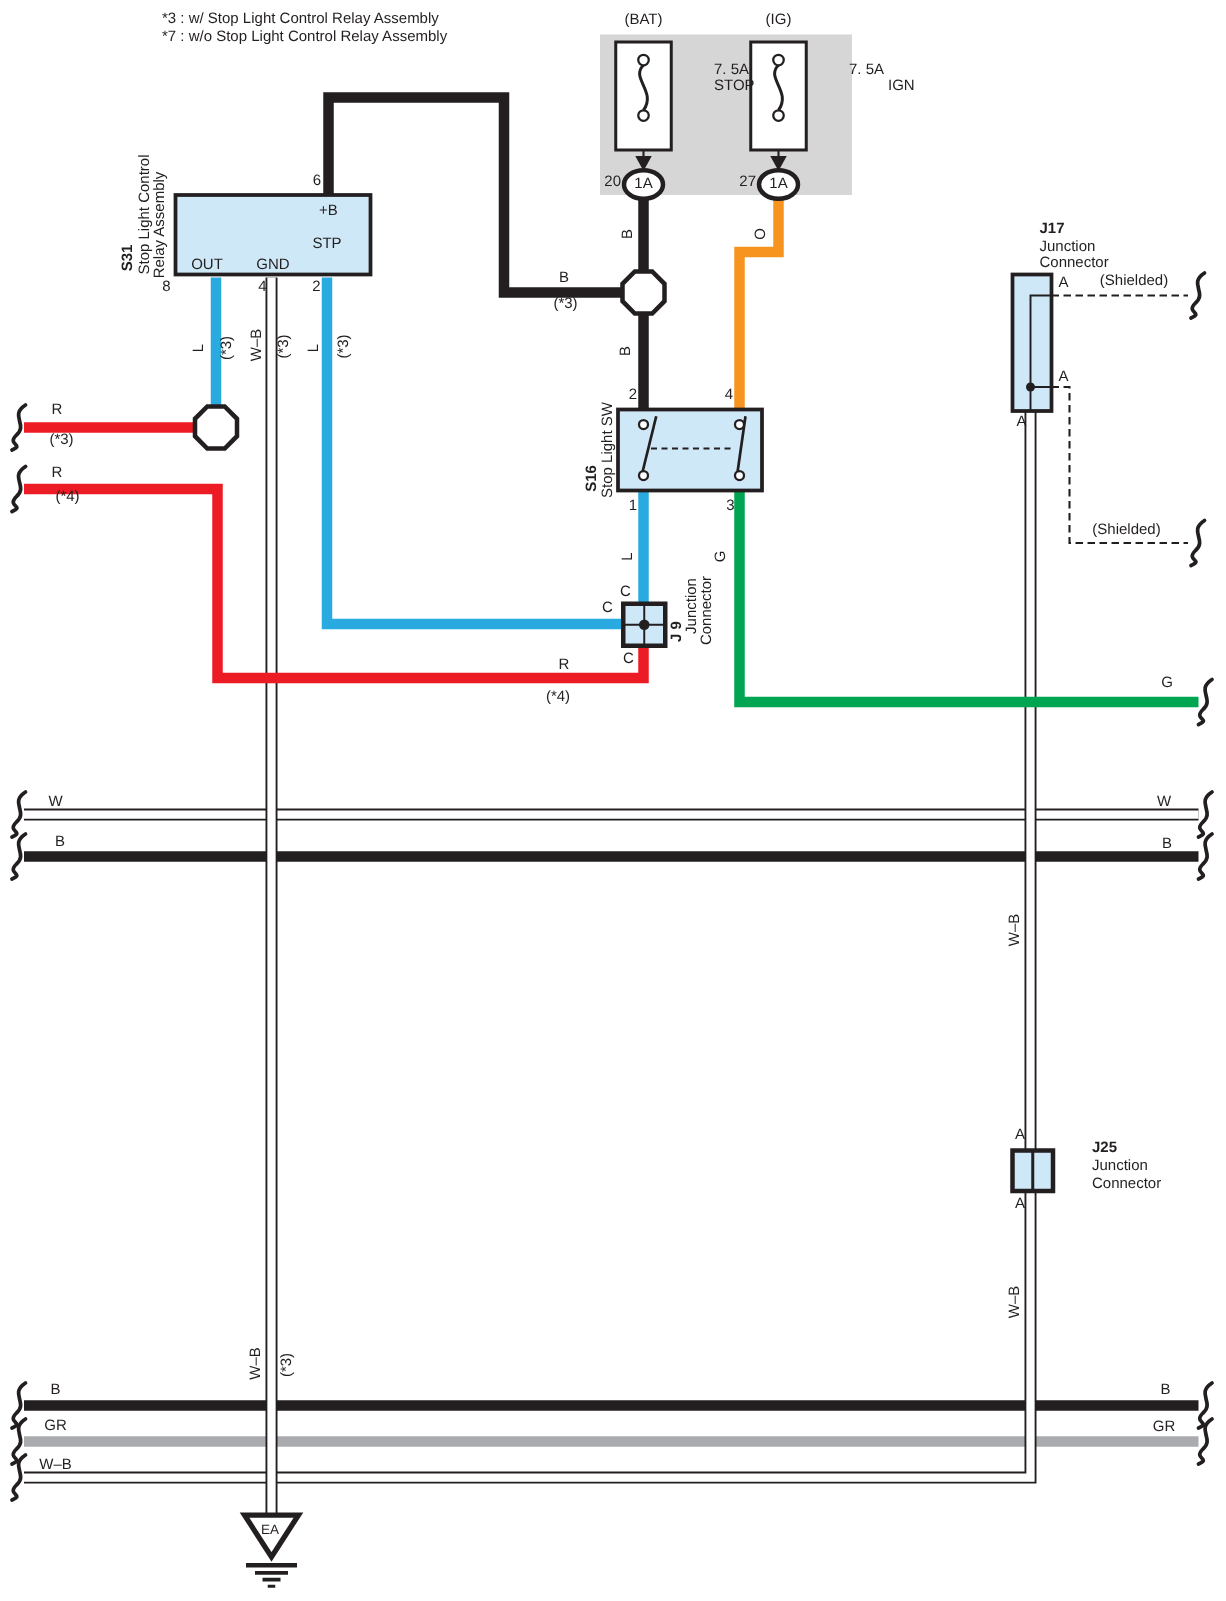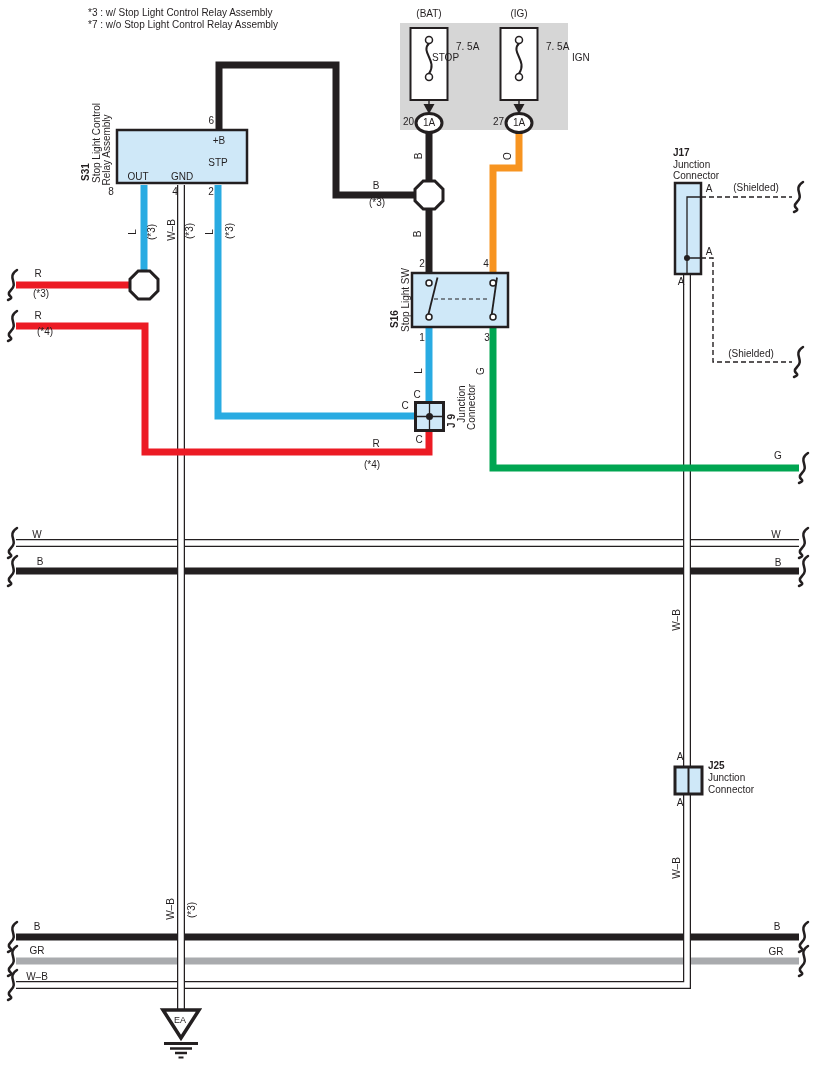--- a/index.html
+++ b/index.html
@@ -3,21 +3,21 @@
 <meta charset="utf-8">
 <style>
   * { margin:0; padding:0; box-sizing:border-box; }
   html,body { background:#fff; }
   #canvas { position:relative; width:817px; height:1067px; background:#fff;
             font-family:"Liberation Sans", sans-serif; overflow:hidden; }
   #wires-svg { position:absolute; left:0; top:0; }
   .lbl { position:absolute; font-size:10px; line-height:1; color:#231f20;
          white-space:nowrap; transform:translate(-50%,-50%); }
   .rot { transform:translate(-50%,-50%) rotate(-90deg); }
-  .la  { transform:translate(0,-50%); }
+  .la  { transform:translate(0,-50%);margin-left:20px; }
   .ra  { transform:translate(-100%,-50%); }
   .bold{ font-weight:bold; }
   
   .thick { fill:none; stroke-width:7; }
   .wire-black { stroke:var(--wire-black); }
   .wire-orange{ stroke:var(--wire-orange); }
   .wire-blue  { stroke:var(--wire-blue); }
   .wire-red   { stroke:var(--wire-red); }
   .wire-green { stroke:var(--wire-green); }
   .wire-gray  { stroke:var(--wire-gray); }
@@ -146,21 +146,21 @@
         <path d="M808 946 C797 953 810 959 802 966 C795 973 808 972 799 976" class="squig"></path>
       </g>
   </svg>
 
   <div class="lbl la" style="left:88px;top:13px">*3 : w/ Stop Light Control Relay Assembly</div>
   <div class="lbl la" style="left:88px;top:25px">*7 : w/o Stop Light Control Relay Assembly</div>
 
   <div class="lbl" style="left:429px;top:14px">(BAT)</div>
   <div class="lbl" style="left:519px;top:14px">(IG)</div>
   <div class="lbl la" style="left:456px;top:47px">7. 5A</div>
-  <div class="lbl la" style="left:432px;top:58px">STOP</div>
+  <div class="lbl la" style="left:456px;top:58px">STOP</div>
   <div class="lbl la" style="left:546px;top:47px">7. 5A</div>
   <div class="lbl la" style="left:572px;top:58px">IGN</div>
   <div class="lbl ra" style="left:414px;top:122px">20</div>
   <div class="lbl" style="left:429px;top:123px">1A</div>
   <div class="lbl ra" style="left:504px;top:122px">27</div>
   <div class="lbl" style="left:519px;top:123px">1A</div>
 
   <div class="lbl rot bold" style="left:86px;top:172px">S31</div>
   <div class="lbl rot" style="left:97px;top:143px">Stop Light Control</div>
   <div class="lbl rot" style="left:107px;top:150px">Relay Assembly</div>

